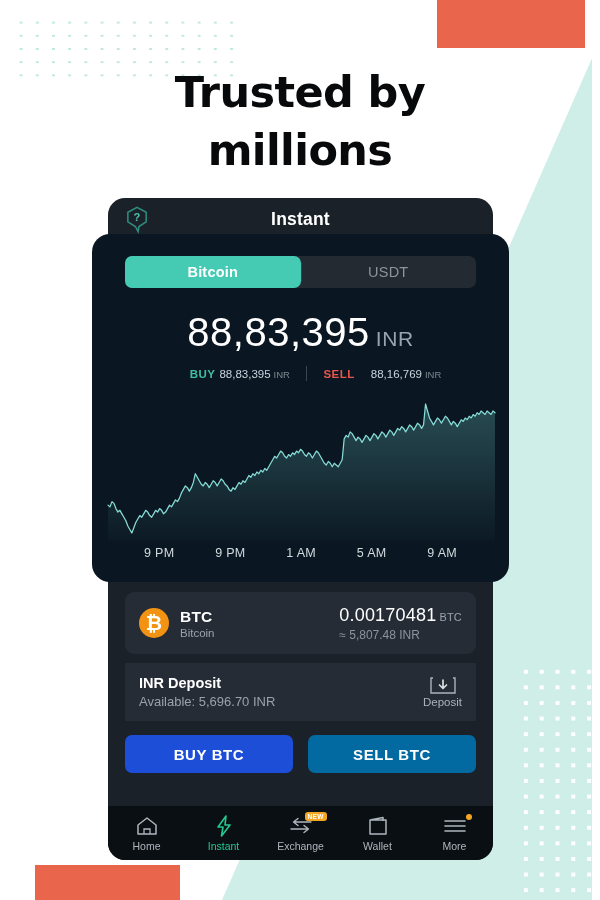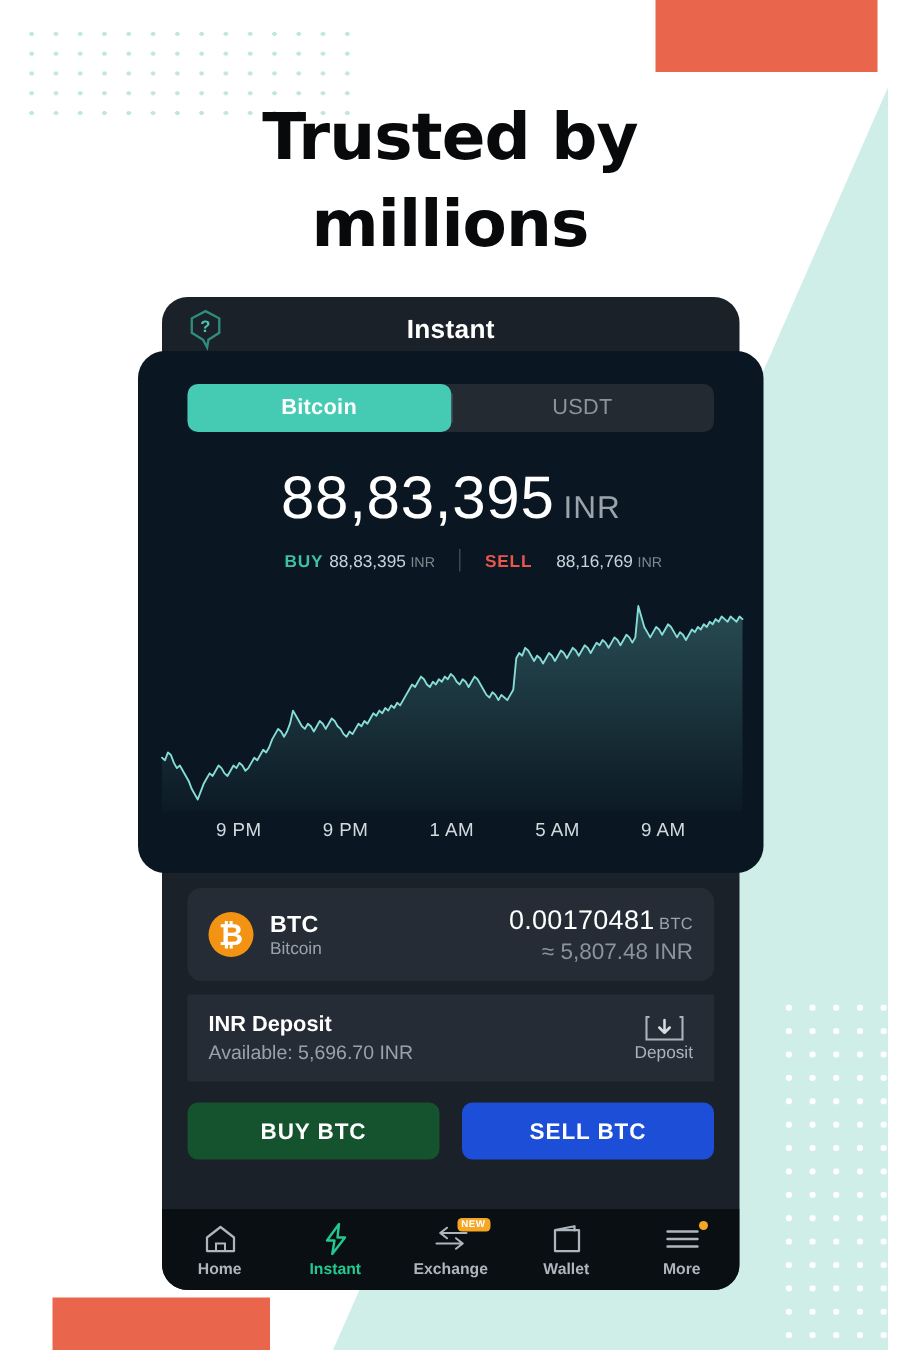--- a/index.html
+++ b/index.html
@@ -206,24 +206,24 @@
     display: flex; align-items: center; justify-content: center;
     color: #ffffff;
     font-size: 20px;
     font-weight: bold;
     font-family: "DejaVu Sans", sans-serif;
     line-height: 1;
   }
   .asset-names { margin-left: 11px; }
   .asset-sym { color: #ffffff; font-size: 15.5px; font-weight: bold; letter-spacing: 0.2px; }
   .asset-name { color: #9aa3ab; font-size: 11.5px; margin-top: 1px; }
-  .asset-vals { margin-left: auto; text-align: right; }
+  .asset-vals { margin-left: auto; }
   .asset-amt { color: #ffffff; font-size: 18px; letter-spacing: 0.2px; }
   .asset-amt .u { color: #9aa3ab; font-size: 11px; margin-left: 3px; }
-  .asset-fiat { color: #8b949c; font-size: 15px; margin-top: 2px; }
+  .asset-fiat { color: #8b949c; font-size: 12px; margin-top: 2px; }
 
   .deposit-card {
     margin-top: 9px;
     height: 58px;
     background: #262c36;
     border-radius: 1px;
     display: flex;
     align-items: center;
     padding: 0 14px;
   }
@@ -247,39 +247,39 @@
     height: 38px;
     border-radius: 7px;
     display: flex; align-items: center; justify-content: center;
     color: #ffffff;
     font-size: 15px;
     font-weight: bold;
     letter-spacing: 0.6px;
     border: none;
     font-family: "Liberation Sans", sans-serif;
   }
-  .cta.buy  { background: #14532d; }
-  .cta.sell { background: #1d4ed8; }
+  .cta.buy  { background: #1d4ed8; }
+  .cta.sell { background: #0369a1; }
 
   
   .nav {
     position: absolute;
     left: 0; bottom: 0; width: 385px; height: 54px;
     background: #0a0f14;
     display: flex;
   }
   .nav-item {
     flex: 1 1 0;
     position: relative;
     display: flex; flex-direction: column;
     align-items: center; justify-content: center;
     color: #aeb6bd;
   }
   .nav-item .ico { height: 22px; display: flex; align-items: center; }
-  .nav-item .lbl { font-size: 10.5px; margin-top: 3px; font-weight: bold; }
+  .nav-item .lbl { font-size: 10.5px; margin-top: 3px; }
   .nav-item.active { color: #22c98e; }
   .nav-item.active::after {
     content: "";
     position: absolute; left: 50%; transform: translateX(-50%);
     bottom: -3px; width: 56px; height: 3px;
     background: #22c98e; border-radius: 2px;
   }
   .new-badge {
     position: absolute;
     top: 6px; left: 50%; margin-left: 4px;

